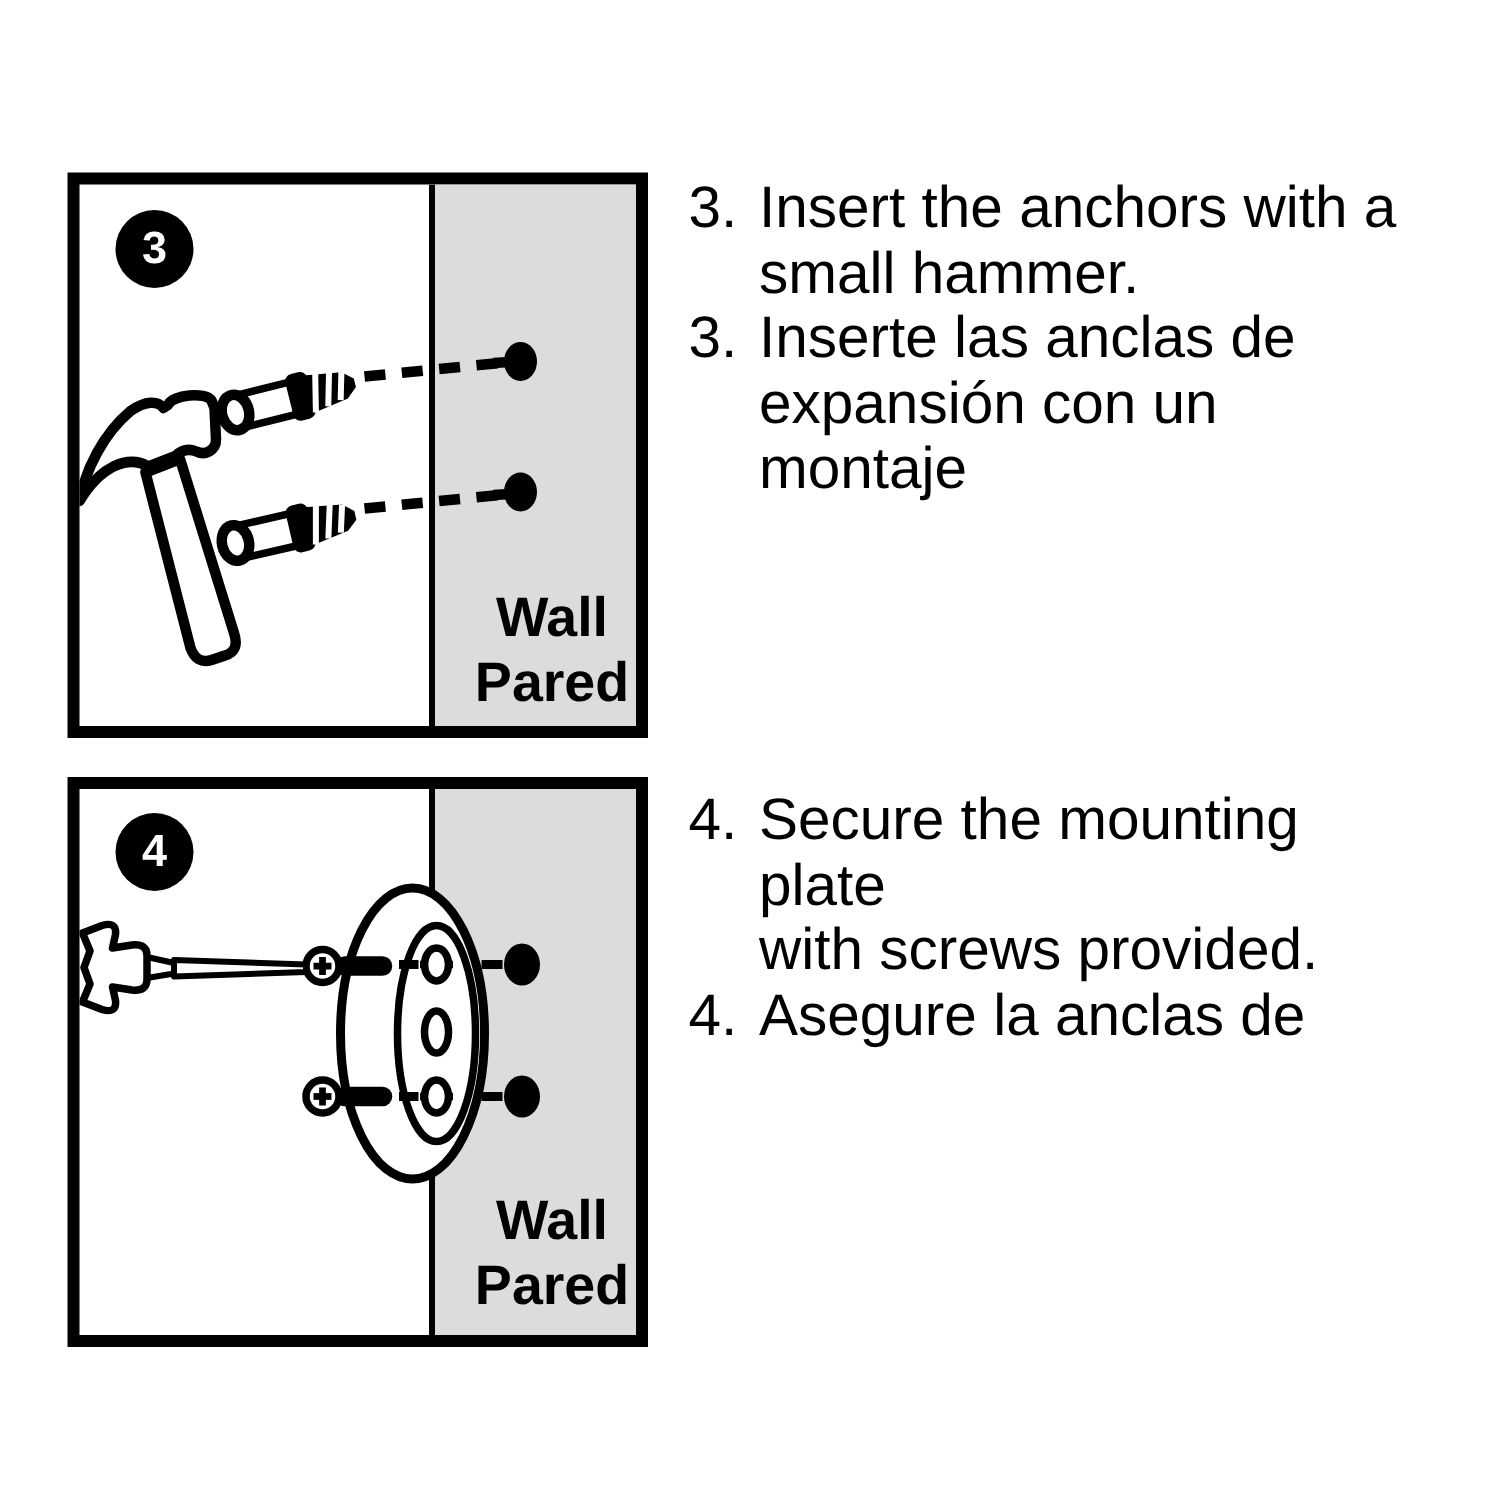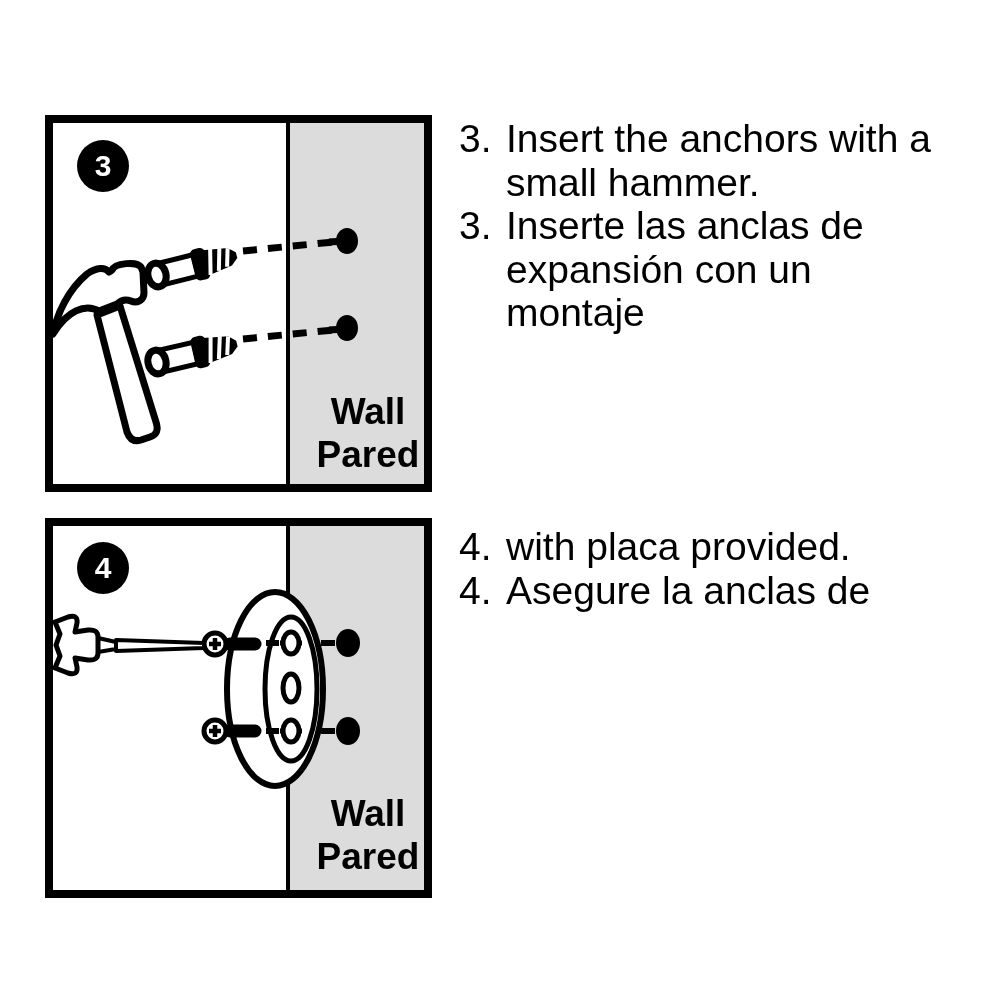--- a/index.html
+++ b/index.html
@@ -158,21 +158,22 @@
     <div class="step">
       <span class="step-num">3.</span>
       <div>Inserte las anclas de</div>
       <div>expansión con un montaje</div>
     </div>
   </div>
 
   <div class="steps" id="steps-block-4">
     <div class="step">
       <span class="step-num">4.</span>
-      <div>with placa provided.</div>
+      <div>Secure the mounting plate</div>
+      <div>with screws provided.</div>
     </div>
     <div class="step">
       <span class="step-num">4.</span>
       <div>Asegure la anclas de</div>
     </div>
   </div>
 
 </div>
 
 </body></html>

